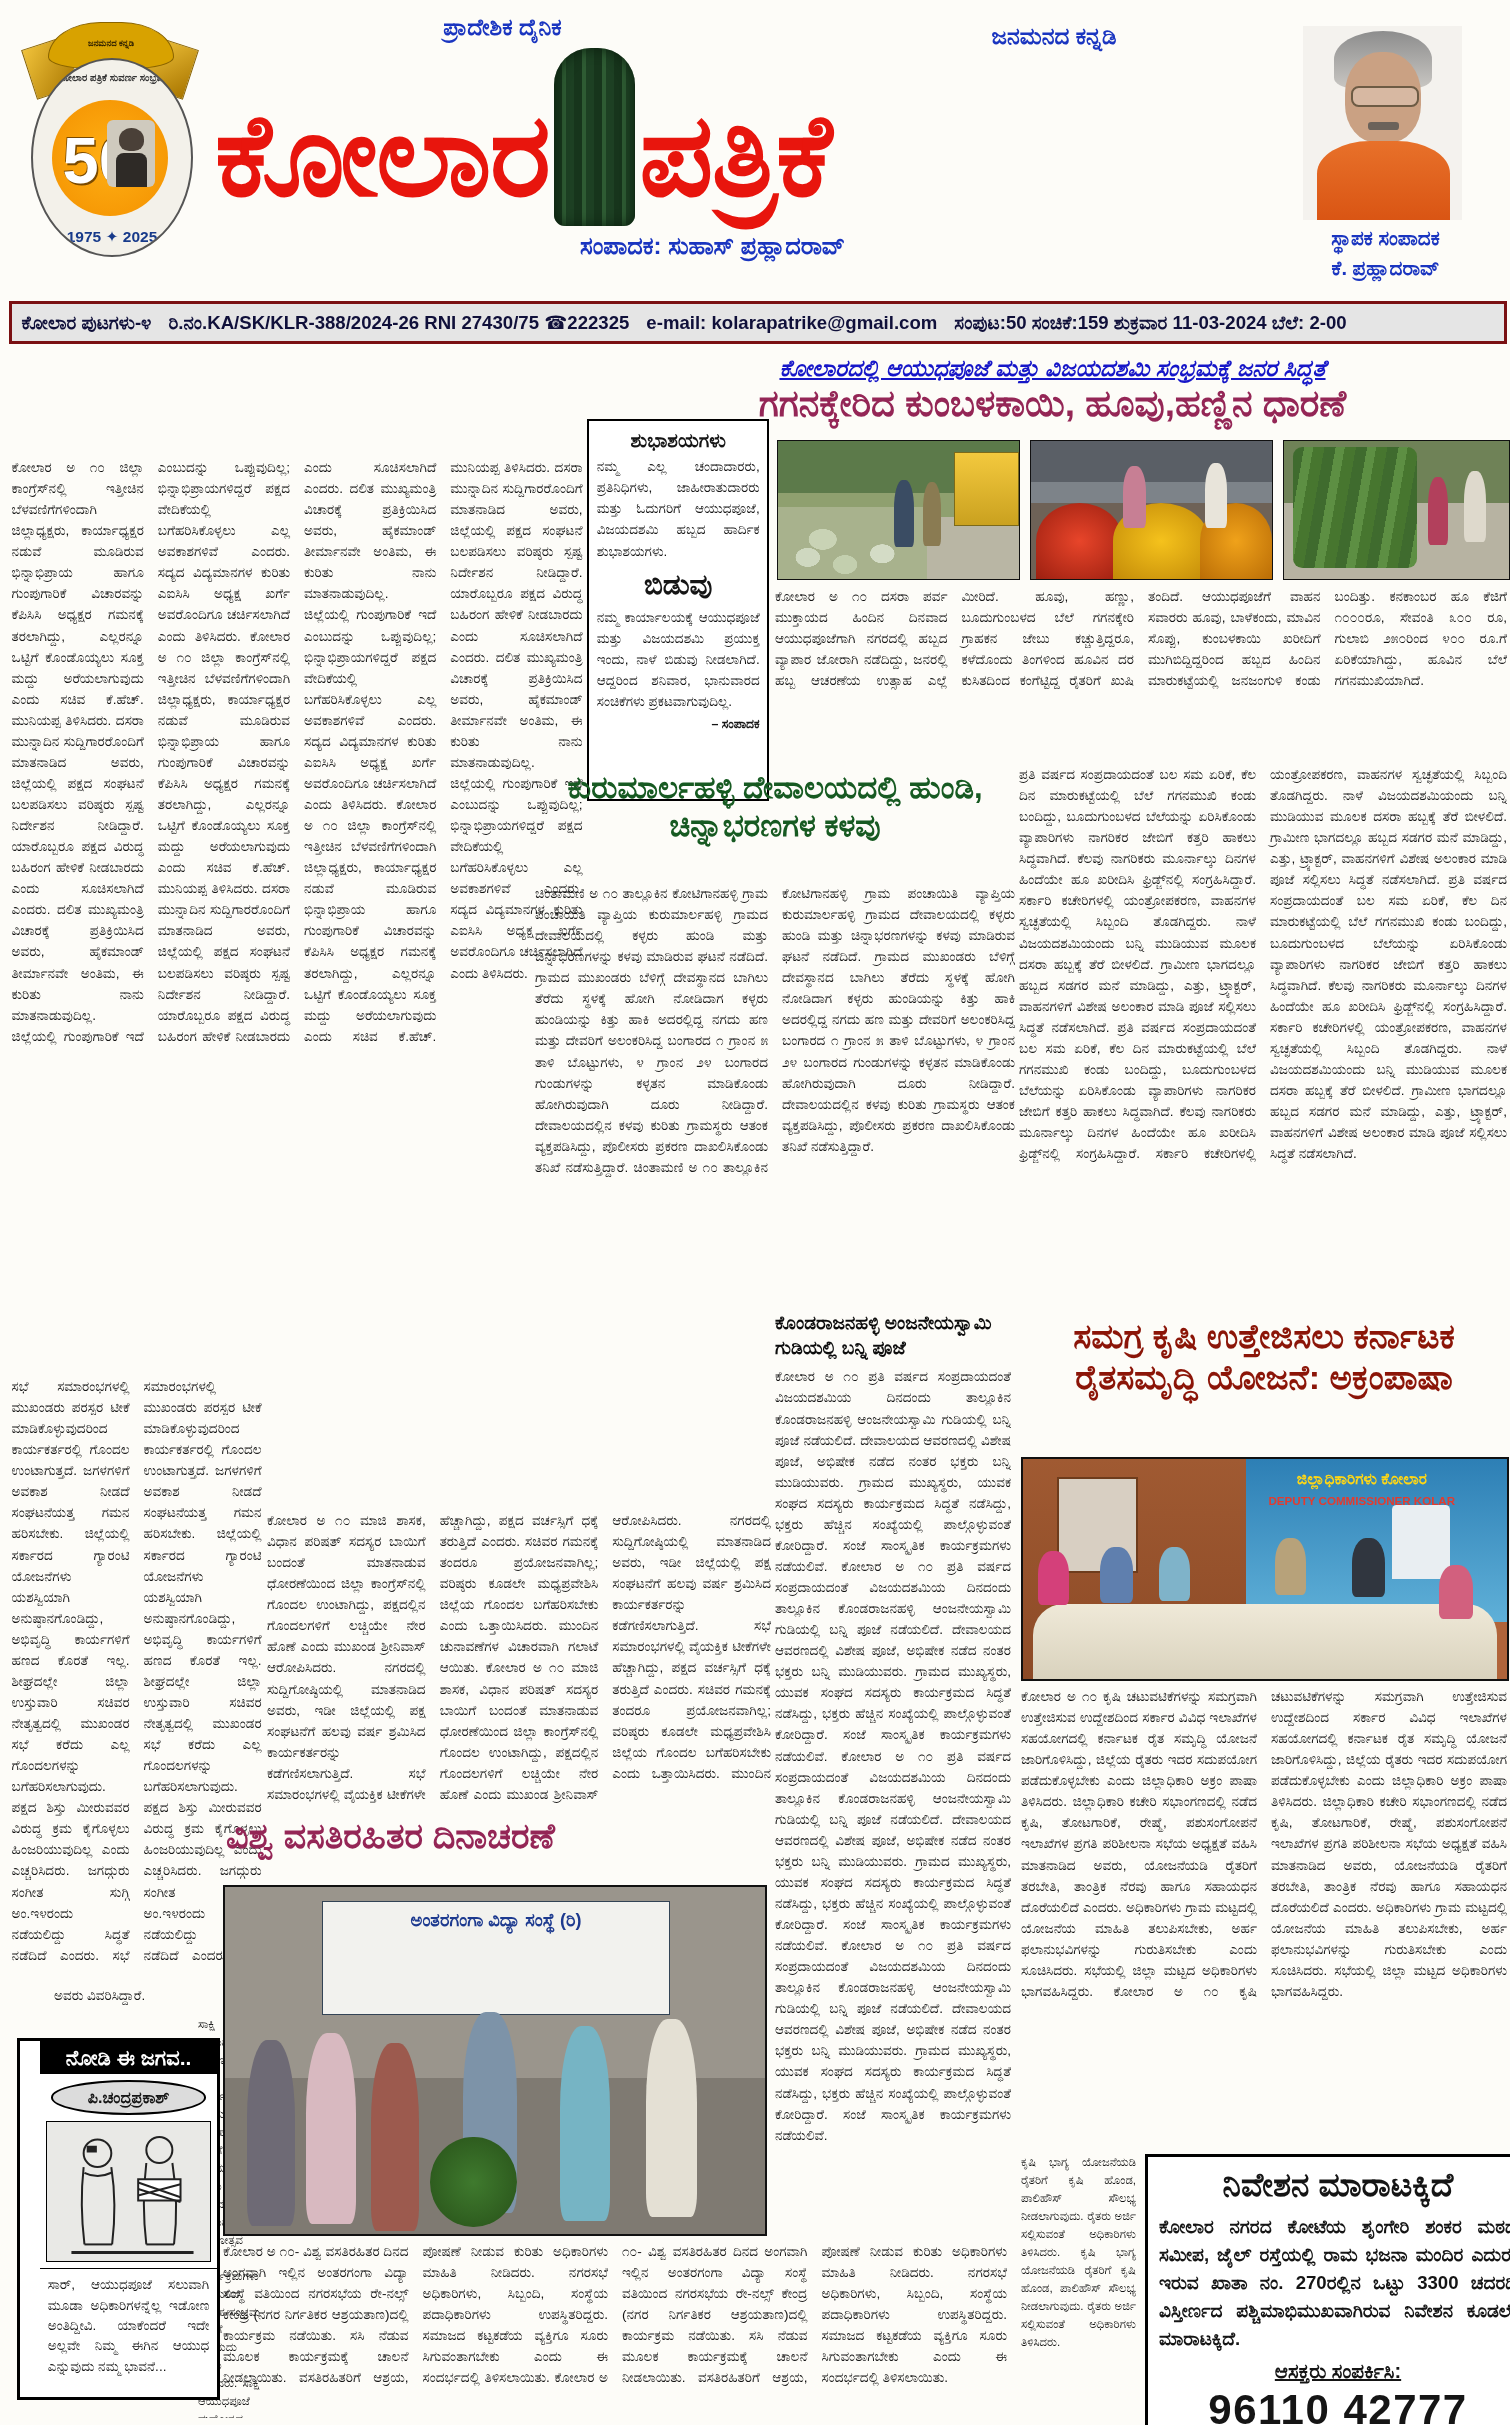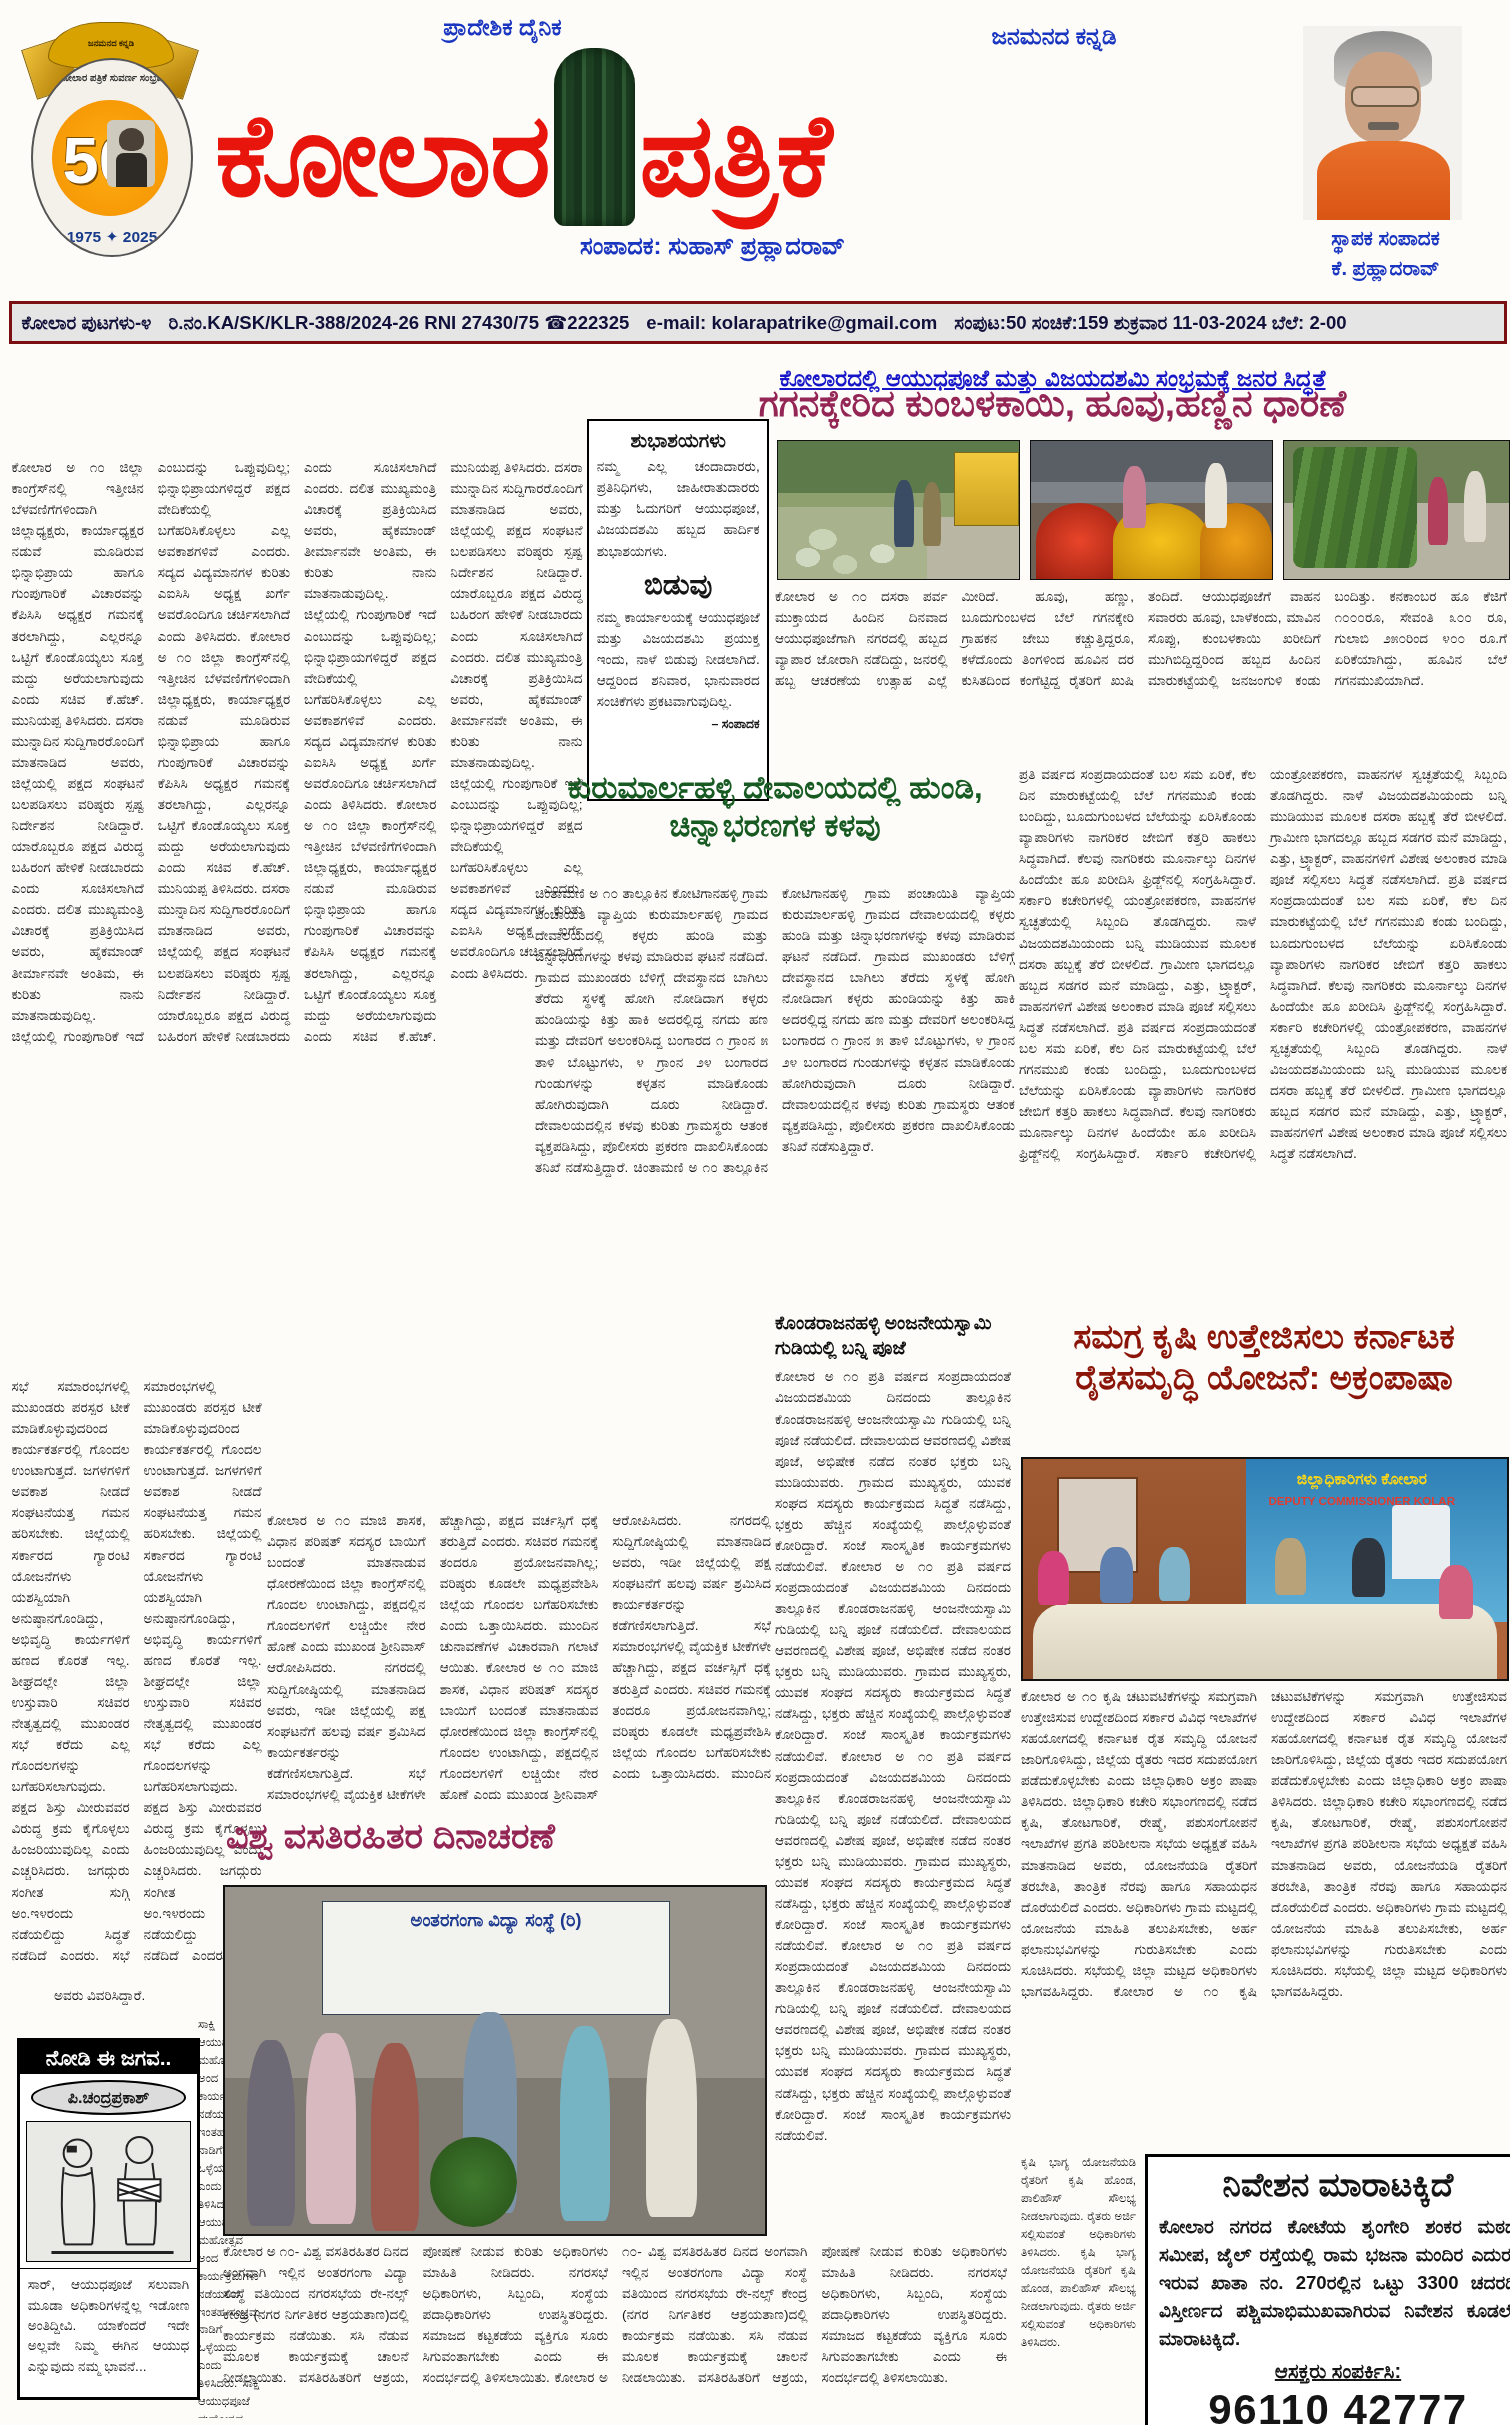--- a/index.html
+++ b/index.html
@@ -61,21 +61,21 @@
   
   .greetbox{border:2.3px solid #000;background:#fff;padding:7.7px 7.7px;overflow:hidden;}
   .greetbox .t1{font-weight:bold;font-size:19.4px;text-align:center;margin-bottom:4.6px;}
   .greetbox .t2{font-weight:bold;font-size:28px;text-align:center;margin:7.7px 0 4.6px;}
   .greetbox .sign{text-align:right;font-weight:bold;margin-top:4.6px;}
   .adbox{border:3.1px solid #000;background:#fff;padding:9.3px 11px;overflow:hidden;}
   .adbox .t{font-weight:bold;font-size:33px;text-align:center;margin-bottom:7.7px;}
   .adbox .b{font-size:18.6px;line-height:1.5;text-align:justify;font-weight:bold;}
   .adbox .c{font-size:20px;font-weight:bold;text-decoration:underline;text-align:center;margin-top:7.7px;}
   .adbox .p{font-size:42px;font-weight:bold;text-align:center;letter-spacing:1.5px;margin-top:3.1px;}
-  .cartoonbox{border:3.1px solid #000;background:#fff;overflow:hidden;}
+  .cartoonbox{border:3.1px solid #000;background:#fff;overflow:hidden;padding-left:20px;}
   .cartoonbox .head{background:#000;color:#fff;font-weight:bold;font-size:21px;text-align:center;padding:4.6px 0;}
   .cartoonbox .artist{margin:6.2px auto;width:85%;border:2.3px solid #000;border-radius:50%;background:#dcdcdc;
       text-align:center;font-size:16px;font-weight:bold;padding:6.2px 0;}
   .cartoonbox .draw{margin:0 auto;width:92%;height:139px;background:#e9e9e6;border:1.5px solid #000;}
   .cartoonbox .cap{padding:6.2px 7.7px;font-size:13.6px;line-height:1.5;text-align:justify;border-top:1.5px solid #000;margin-top:6.2px;}
   
   .photo{border:1.5px solid #111;overflow:hidden;background:#9aa;}
   .ph1{background:linear-gradient(#5c7a4a 0 38%,#8fa06f 38% 55%,#b9b6a4 55% 100%);}
   .ph1 .pile{position:absolute;left:0;bottom:0;width:62%;height:52%;
       background:radial-gradient(20px 15.5px at 20% 70%,#cfd8c0 0 60%,transparent 62%),
@@ -186,21 +186,21 @@
   </div>
 
   <div class="abs greetbox" style="left:587px;top:395px;width:163px;height:363px;margin-top:24px;">
     <div class="t1">ಶುಭಾಶಯಗಳು</div>
     <div class="body">ನಮ್ಮ ಎಲ್ಲ ಚಂದಾದಾರರು, ಪ್ರತಿನಿಧಿಗಳು, ಜಾಹೀರಾತುದಾರರು ಮತ್ತು ಓದುಗರಿಗೆ ಆಯುಧಪೂಜೆ, ವಿಜಯದಶಮಿ ಹಬ್ಬದ ಹಾರ್ದಿಕ ಶುಭಾಶಯಗಳು.</div>
     <div class="t2">ಬಿಡುವು</div>
     <div class="body">ನಮ್ಮ ಕಾರ್ಯಾಲಯಕ್ಕೆ ಆಯುಧಪೂಜೆ ಮತ್ತು ವಿಜಯದಶಮಿ ಪ್ರಯುಕ್ತ ಇಂದು, ನಾಳೆ ಬಿಡುವು ನೀಡಲಾಗಿದೆ. ಆದ್ದರಿಂದ ಶನಿವಾರ, ಭಾನುವಾರದ ಸಂಚಿಕೆಗಳು ಪ್ರಕಟವಾಗುವುದಿಲ್ಲ.</div>
     <div class="sign">– ಸಂಪಾದಕ</div>
   </div>
 
-  <div class="abs kicker" style="left:597px;top:365px;width:911px;">ಕೋಲಾರದಲ್ಲಿ ಆಯುಧಪೂಜೆ ಮತ್ತು ವಿಜಯದಶಮಿ ಸಂಭ್ರಮಕ್ಕೆ ಜನರ ಸಿದ್ಧತೆ</div>
+  <div class="abs kicker" style="left:597px;top:355px;width:911px;font-style:italic;">ಕೋಲಾರದಲ್ಲಿ ಆಯುಧಪೂಜೆ ಮತ್ತು ವಿಜಯದಶಮಿ ಸಂಭ್ರಮಕ್ಕೆ ಜನರ ಸಿದ್ಧತೆ</div>
   <div class="abs hl hl-maroon" style="left:597px;top:381px;width:911px;">ಗಗನಕ್ಕೇರಿದ ಕುಂಬಳಕಾಯಿ, ಹೂವು,ಹಣ್ಣಿನ ಧಾರಣೆ</div>
 
   <div class="abs photo ph1" style="left:777px;top:440px;width:241px;height:138px;">
     <div class="pile"></div>
     <div class="bus"></div>
     <div class="person" style="left:48%;top:28%;width:20px;height:67px;background:#3a4c63;"></div>
     <div class="person" style="left:60%;top:30%;width:18.6px;height:64px;background:#8a7b52;"></div>
   </div>
   <div class="abs photo ph2" style="left:1030px;top:440px;width:241px;height:138px;">
     <div class="fl1"></div>

